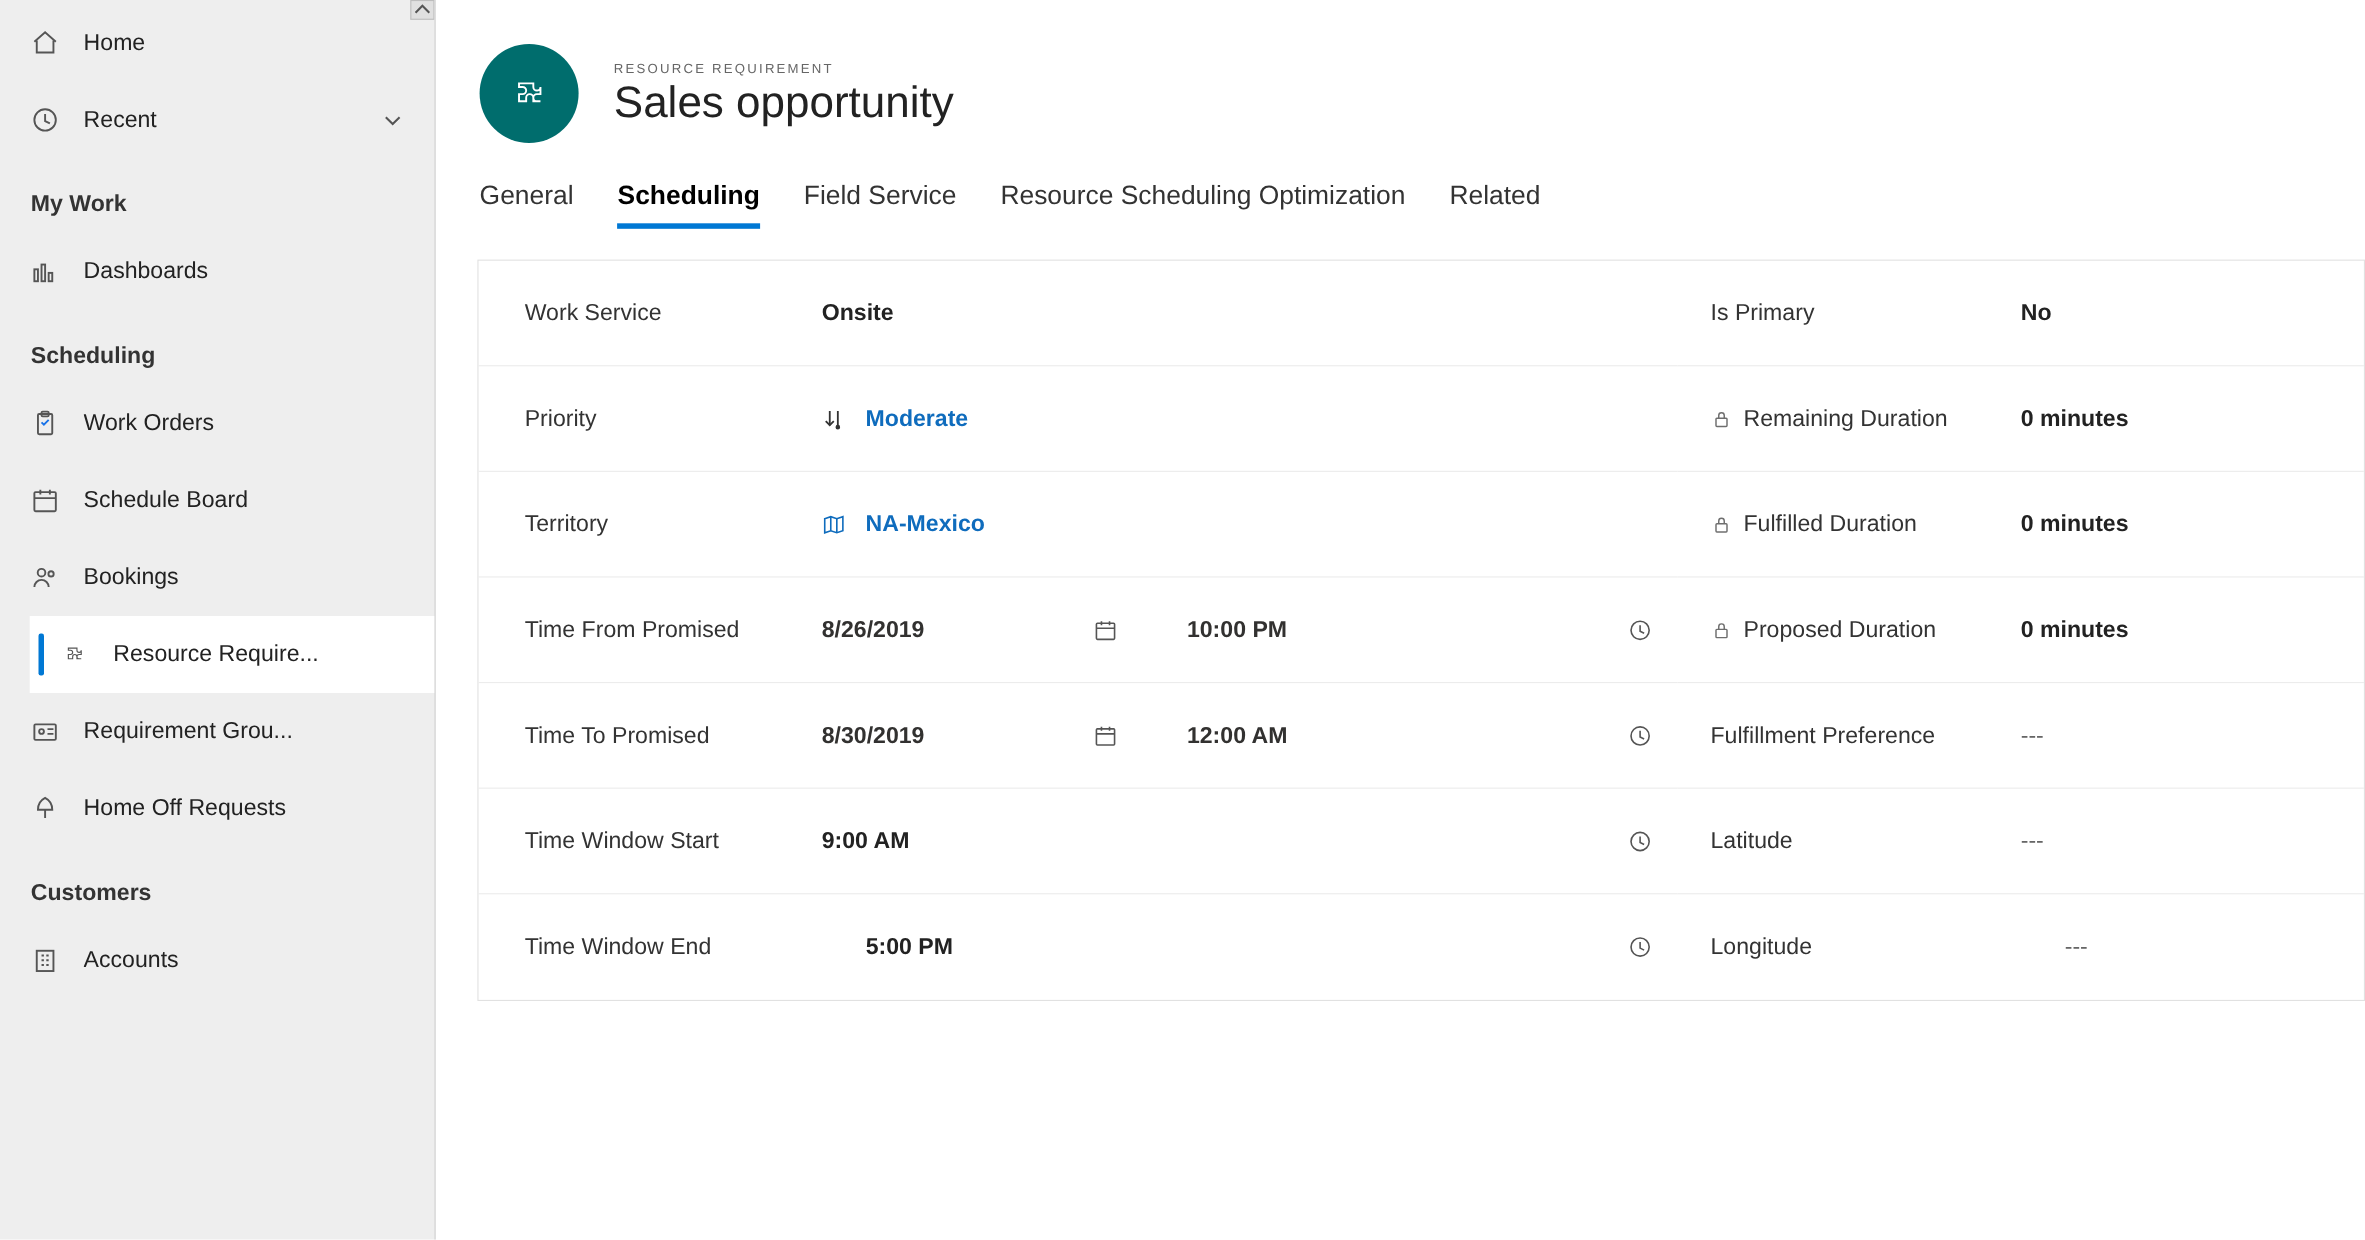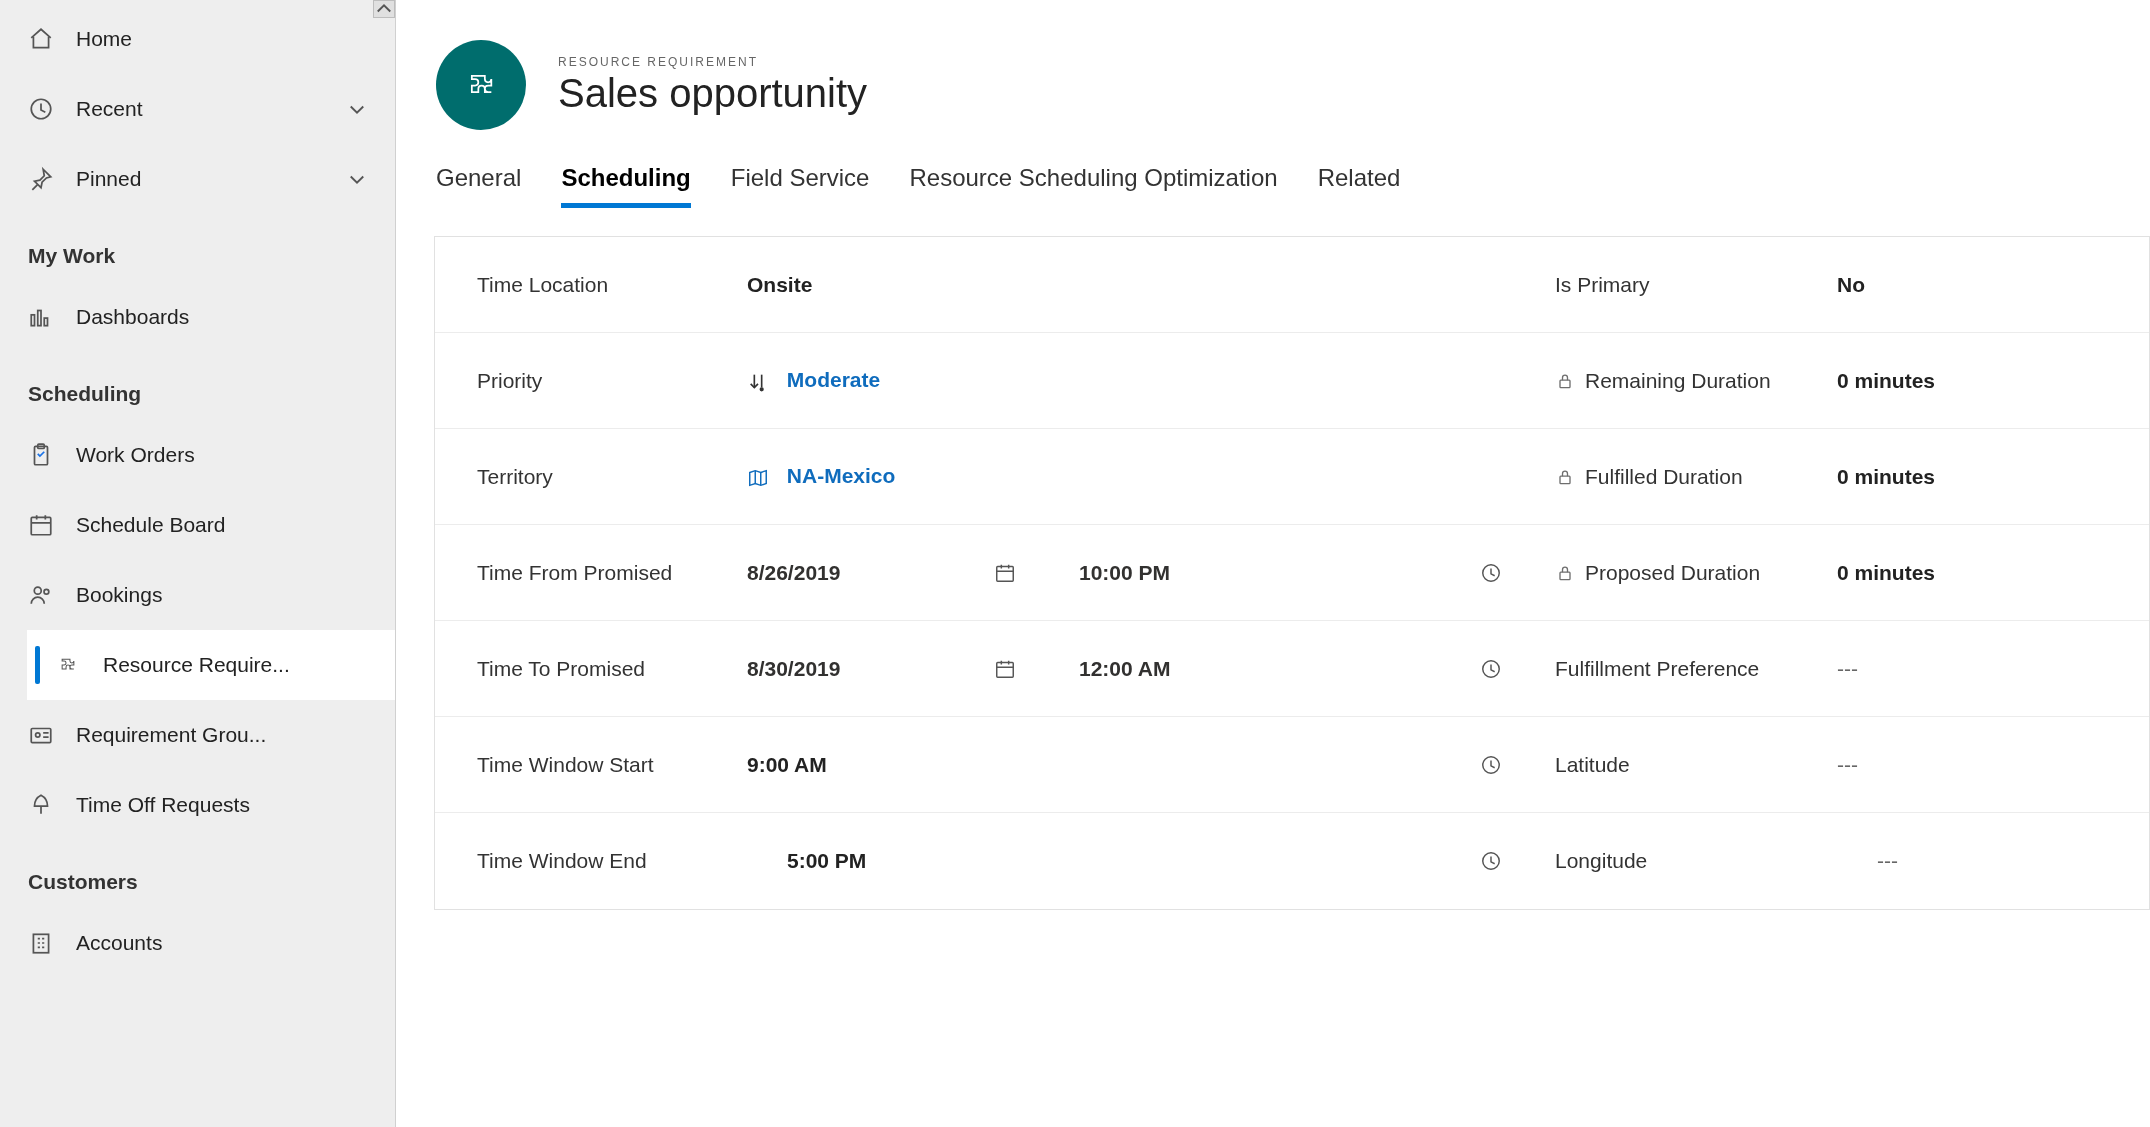--- a/index.html
+++ b/index.html
@@ -227,33 +227,20 @@
           <path d="M12 7v6l4 2"></path>
         </svg>
     </span>
     <span class="nav-label">Recent</span>
     <span class="nav-chevron">
       <svg viewBox="0 0 16 16" fill="none" stroke="#555" stroke-width="1.5">
           <path d="M3 6l5 5 5-5"></path>
         </svg>
     </span>
   </div>
-  <div class="nav-item">
-    <span class="nav-icon">
-      <svg viewBox="0 0 24 24" fill="none" stroke="currentColor" stroke-width="1.6">
-          <path d="M14 3l7 7-4 1-4 4-1 5-3-3-5 5 5-5-3-3 5-1 4-4z"></path>
-        </svg>
-    </span>
-    <span class="nav-label">Pinned</span>
-    <span class="nav-chevron">
-      <svg viewBox="0 0 16 16" fill="none" stroke="#555" stroke-width="1.5">
-          <path d="M3 6l5 5 5-5"></path>
-        </svg>
-    </span>
-  </div>
 
   <div class="nav-section-title">My Work</div>
   <div class="nav-item">
     <span class="nav-icon">
       <svg viewBox="0 0 24 24" fill="none" stroke="currentColor" stroke-width="1.6">
           <rect x="3" y="10" width="3" height="10"></rect>
           <rect x="9" y="6" width="3" height="14"></rect>
           <rect x="15" y="13" width="3" height="7"></rect>
         </svg>
     </span>
@@ -314,21 +301,21 @@
     <span class="nav-label">Requirement Grou...</span>
   </div>
 
   <div class="nav-item">
     <span class="nav-icon">
       <svg viewBox="0 0 24 24" fill="none" stroke="currentColor" stroke-width="1.6">
           <path d="M12 3c4 2 6 6 6 10H6c0-4 2-8 6-10z"></path>
           <path d="M12 13v7"></path>
         </svg>
     </span>
-    <span class="nav-label">Time Off Requests</span>
+    <span class="nav-label">Home Off Requests</span>
   </div>
 
   <div class="nav-section-title">Customers</div>
   <div class="nav-item">
     <span class="nav-icon">
       <svg viewBox="0 0 24 24" fill="none" stroke="currentColor" stroke-width="1.6">
           <rect x="5" y="4" width="14" height="17"></rect>
           <path d="M9 8h2M13 8h2M9 12h2M13 12h2M9 16h2M13 16h2"></path>
         </svg>
     </span>
@@ -357,21 +344,21 @@
     <div class="tab">Field Service</div>
     <div class="tab">Resource Scheduling Optimization</div>
     <div class="tab">Related</div>
   </div>
 
   <div class="form-panel">
 
     <div class="col-left">
 
       <div class="row">
-        <div class="label">Time Location</div>
+        <div class="label">Work Service</div>
         <div class="value">Onsite</div>
       </div>
 
       <div class="row">
         <div class="label">Priority</div>
         <div class="value link">
           <span class="value-icon">
             <svg viewBox="0 0 24 24" fill="none" stroke="#333" stroke-width="1.8">
                 <path d="M8 4v14"></path>
                 <path d="M4 14l4 4 4-4"></path>

